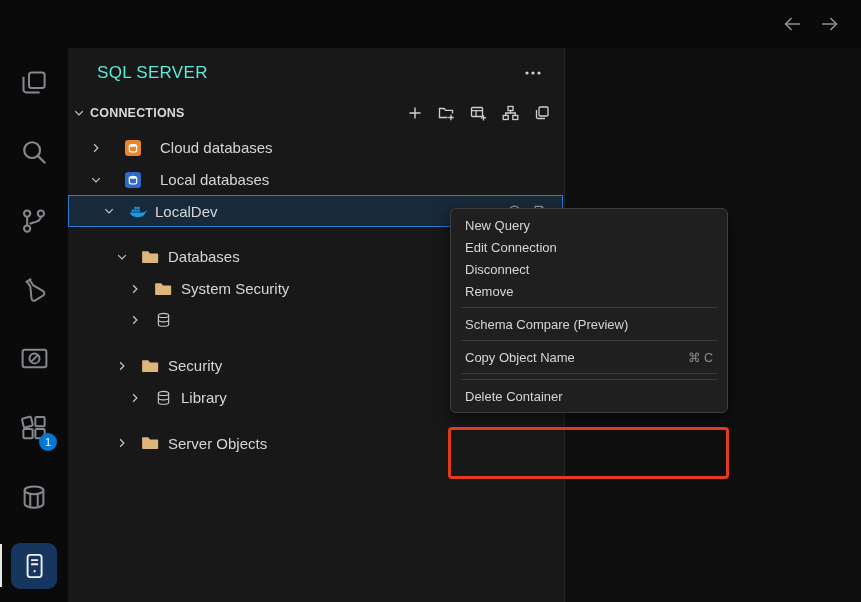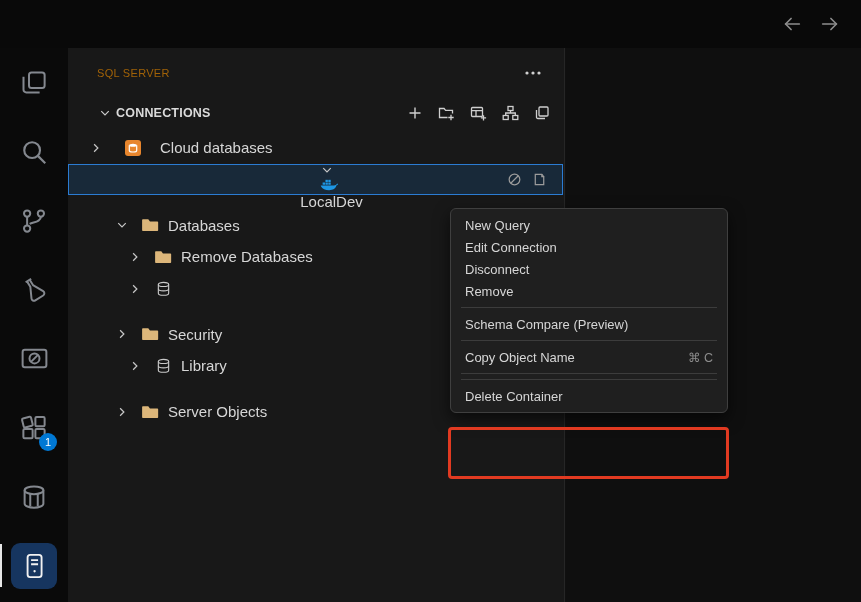--- a/index.html
+++ b/index.html
@@ -23,35 +23,35 @@
   .ab-item.active { color:#ececec; }
   .ab-item.active::before { content:""; position:absolute; left:0; top:13px; bottom:13px; width:2px; background:#e7e7e7; }
   .active-bg { width:46px; height:46px; border-radius:9px; background:#16355f; display:flex; align-items:center; justify-content:center; }
   .ab-badge { position:absolute; right:11px; bottom:11px; min-width:18px; height:18px; border-radius:9px;
     background:var(--accent); color:#ffffff; font-size:11px; display:flex; align-items:center; justify-content:center; z-index:2; }
 
   
   .sidebar { position:absolute; left:68px; top:48px; width:497px; height:554px; background:#181818;
     border-right:1px solid #262626; z-index:3; }
   .panel-header { height:50px; display:flex; align-items:center; padding:0 22px 0 29px; }
-  .panel-title { flex:1; font-size:11px; color:#a16207; letter-spacing:.3px; }
+  .panel-title { flex:1; font-size:17px; color:#5eead4; letter-spacing:.3px; }
   .more-btn { color:#d0d0d0; font-size:17px; letter-spacing:1px; cursor:pointer; line-height:10px; }
 
-  .section-row { height:30px; display:flex; align-items:center; padding:0 14px 0 28px; }
+  .section-row { height:30px; display:flex; align-items:center; padding:0 14px 0 2px; }
   .section-twisty { width:18px; display:flex; justify-content:center; color:#cccccc; margin-right:2px; }
   .section-label { font-size:12.5px; font-weight:bold; color:#dadada; letter-spacing:.2px; }
   .section-actions { margin-left:auto; display:flex; align-items:center; gap:15px; color:#cfcfcf; }
   .section-actions span { cursor:pointer; }
 
   .tree { position:absolute; left:0; right:1px; top:84px; }
   .row { height:31.7px; display:flex; align-items:center; font-size:15px; color:#d6d6d6; position:relative; cursor:pointer; }
   .twisty { width:18px; display:flex; justify-content:center; margin-right:9px; color:#c8c8c8; flex:0 0 auto; }
   .ticon  { width:20px; display:flex; justify-content:center; margin-right:8px; flex:0 0 auto; }
   .lvl1 { padding-left:19px;gap:9px; } .lvl2 { padding-left:32px; } .lvl3 { padding-left:45px;margin-top:14px; } .lvl4 { padding-left:58px; }
-  .row.selected { background:rgba(28,82,136,.30); outline:1px solid #2b7cd3; outline-offset:-1px;flex-direction:column; }
+  .row.selected { background:rgba(28,82,136,.30); outline:1px solid #2b7cd3; outline-offset:-1px; }
   .row-actions { position:absolute; right:16px; top:0; bottom:0; display:flex; align-items:center; gap:10px; color:#9b9b9b; }
 
   
   .editor { position:absolute; left:566px; top:48px; width:295px; height:554px; background:#0f0f0f; }
 
   
   .context-menu { position:absolute; left:450px; top:208px; width:278px; background:#1f1f1f;
     border:1px solid #3f3f3f; border-radius:6px; box-shadow:0 6px 16px rgba(0,0,0,.6);
     padding:5px 0; z-index:20; font-size:13px; color:#d6d6d6; }
   .menu-item { height:22px; display:flex; align-items:center; padding:0 14px; cursor:pointer; }
@@ -239,20 +239,35 @@
       <span class="ticon">
         <svg width="16" height="16" viewBox="0 0 16 16">
             <rect width="16" height="16" rx="3" class="c-cloud"></rect>
             <ellipse cx="8" cy="5.3" rx="3.7" ry="1.5" fill="#ffffff"></ellipse>
             <path d="M4.3 5.3v5.1c0 .9 1.7 1.6 3.7 1.6s3.7-.7 3.7-1.6V5.3" fill="none" stroke="#ffffff" stroke-width="1.2"></path>
           </svg>
       </span>
       <span>Cloud databases</span>
     </div>
 
+    <div class="row lvl1">
+      <span class="twisty">
+        <svg width="12" height="12" viewBox="0 0 16 16" fill="none" stroke="currentColor" stroke-width="1.6">
+            <path d="M3 5.5l5 5 5-5"></path>
+          </svg>
+      </span>
+      <span class="ticon">
+        <svg width="16" height="16" viewBox="0 0 16 16">
+            <rect width="16" height="16" rx="3" class="c-localdb"></rect>
+            <ellipse cx="8" cy="5.3" rx="3.7" ry="1.5" fill="#ffffff"></ellipse>
+            <path d="M4.3 5.3v5.1c0 .9 1.7 1.6 3.7 1.6s3.7-.7 3.7-1.6V5.3" fill="none" stroke="#ffffff" stroke-width="1.2"></path>
+          </svg>
+      </span>
+      <span>Local databases</span>
+    </div>
 
     <div class="row lvl2 selected">
       <span class="twisty">
         <svg width="12" height="12" viewBox="0 0 16 16" fill="none" stroke="currentColor" stroke-width="1.6">
             <path d="M3 5.5l5 5 5-5"></path>
           </svg>
       </span>
       <span class="ticon">
         <svg width="21" height="17" viewBox="0 0 26 20">
             <g class="c-docker">
@@ -300,21 +315,21 @@
       <span class="twisty">
         <svg width="12" height="12" viewBox="0 0 16 16" fill="none" stroke="currentColor" stroke-width="1.6">
             <path d="M5.5 3l5 5-5 5"></path>
           </svg>
       </span>
       <span class="ticon">
         <svg width="17" height="14" viewBox="0 0 16 13">
             <path class="c-folder" d="M.8 1.2h5.1l1.6 1.9h7c.4 0 .7.3.7.7v7.6c0 .4-.3.7-.7.7H.8c-.4 0-.7-.3-.7-.7V1.9c0-.4.3-.7.7-.7z"></path>
           </svg>
       </span>
-      <span>Remove Databases</span>
+      <span>System Security</span>
     </div>
 
     <div class="row lvl4">
       <span class="twisty">
         <svg width="12" height="12" viewBox="0 0 16 16" fill="none" stroke="currentColor" stroke-width="1.6">
             <path d="M5.5 3l5 5-5 5"></path>
           </svg>
       </span>
       <span class="ticon">
         <svg width="15" height="16" viewBox="0 0 16 17" fill="none" stroke="#c9c9c9" stroke-width="1.2">

